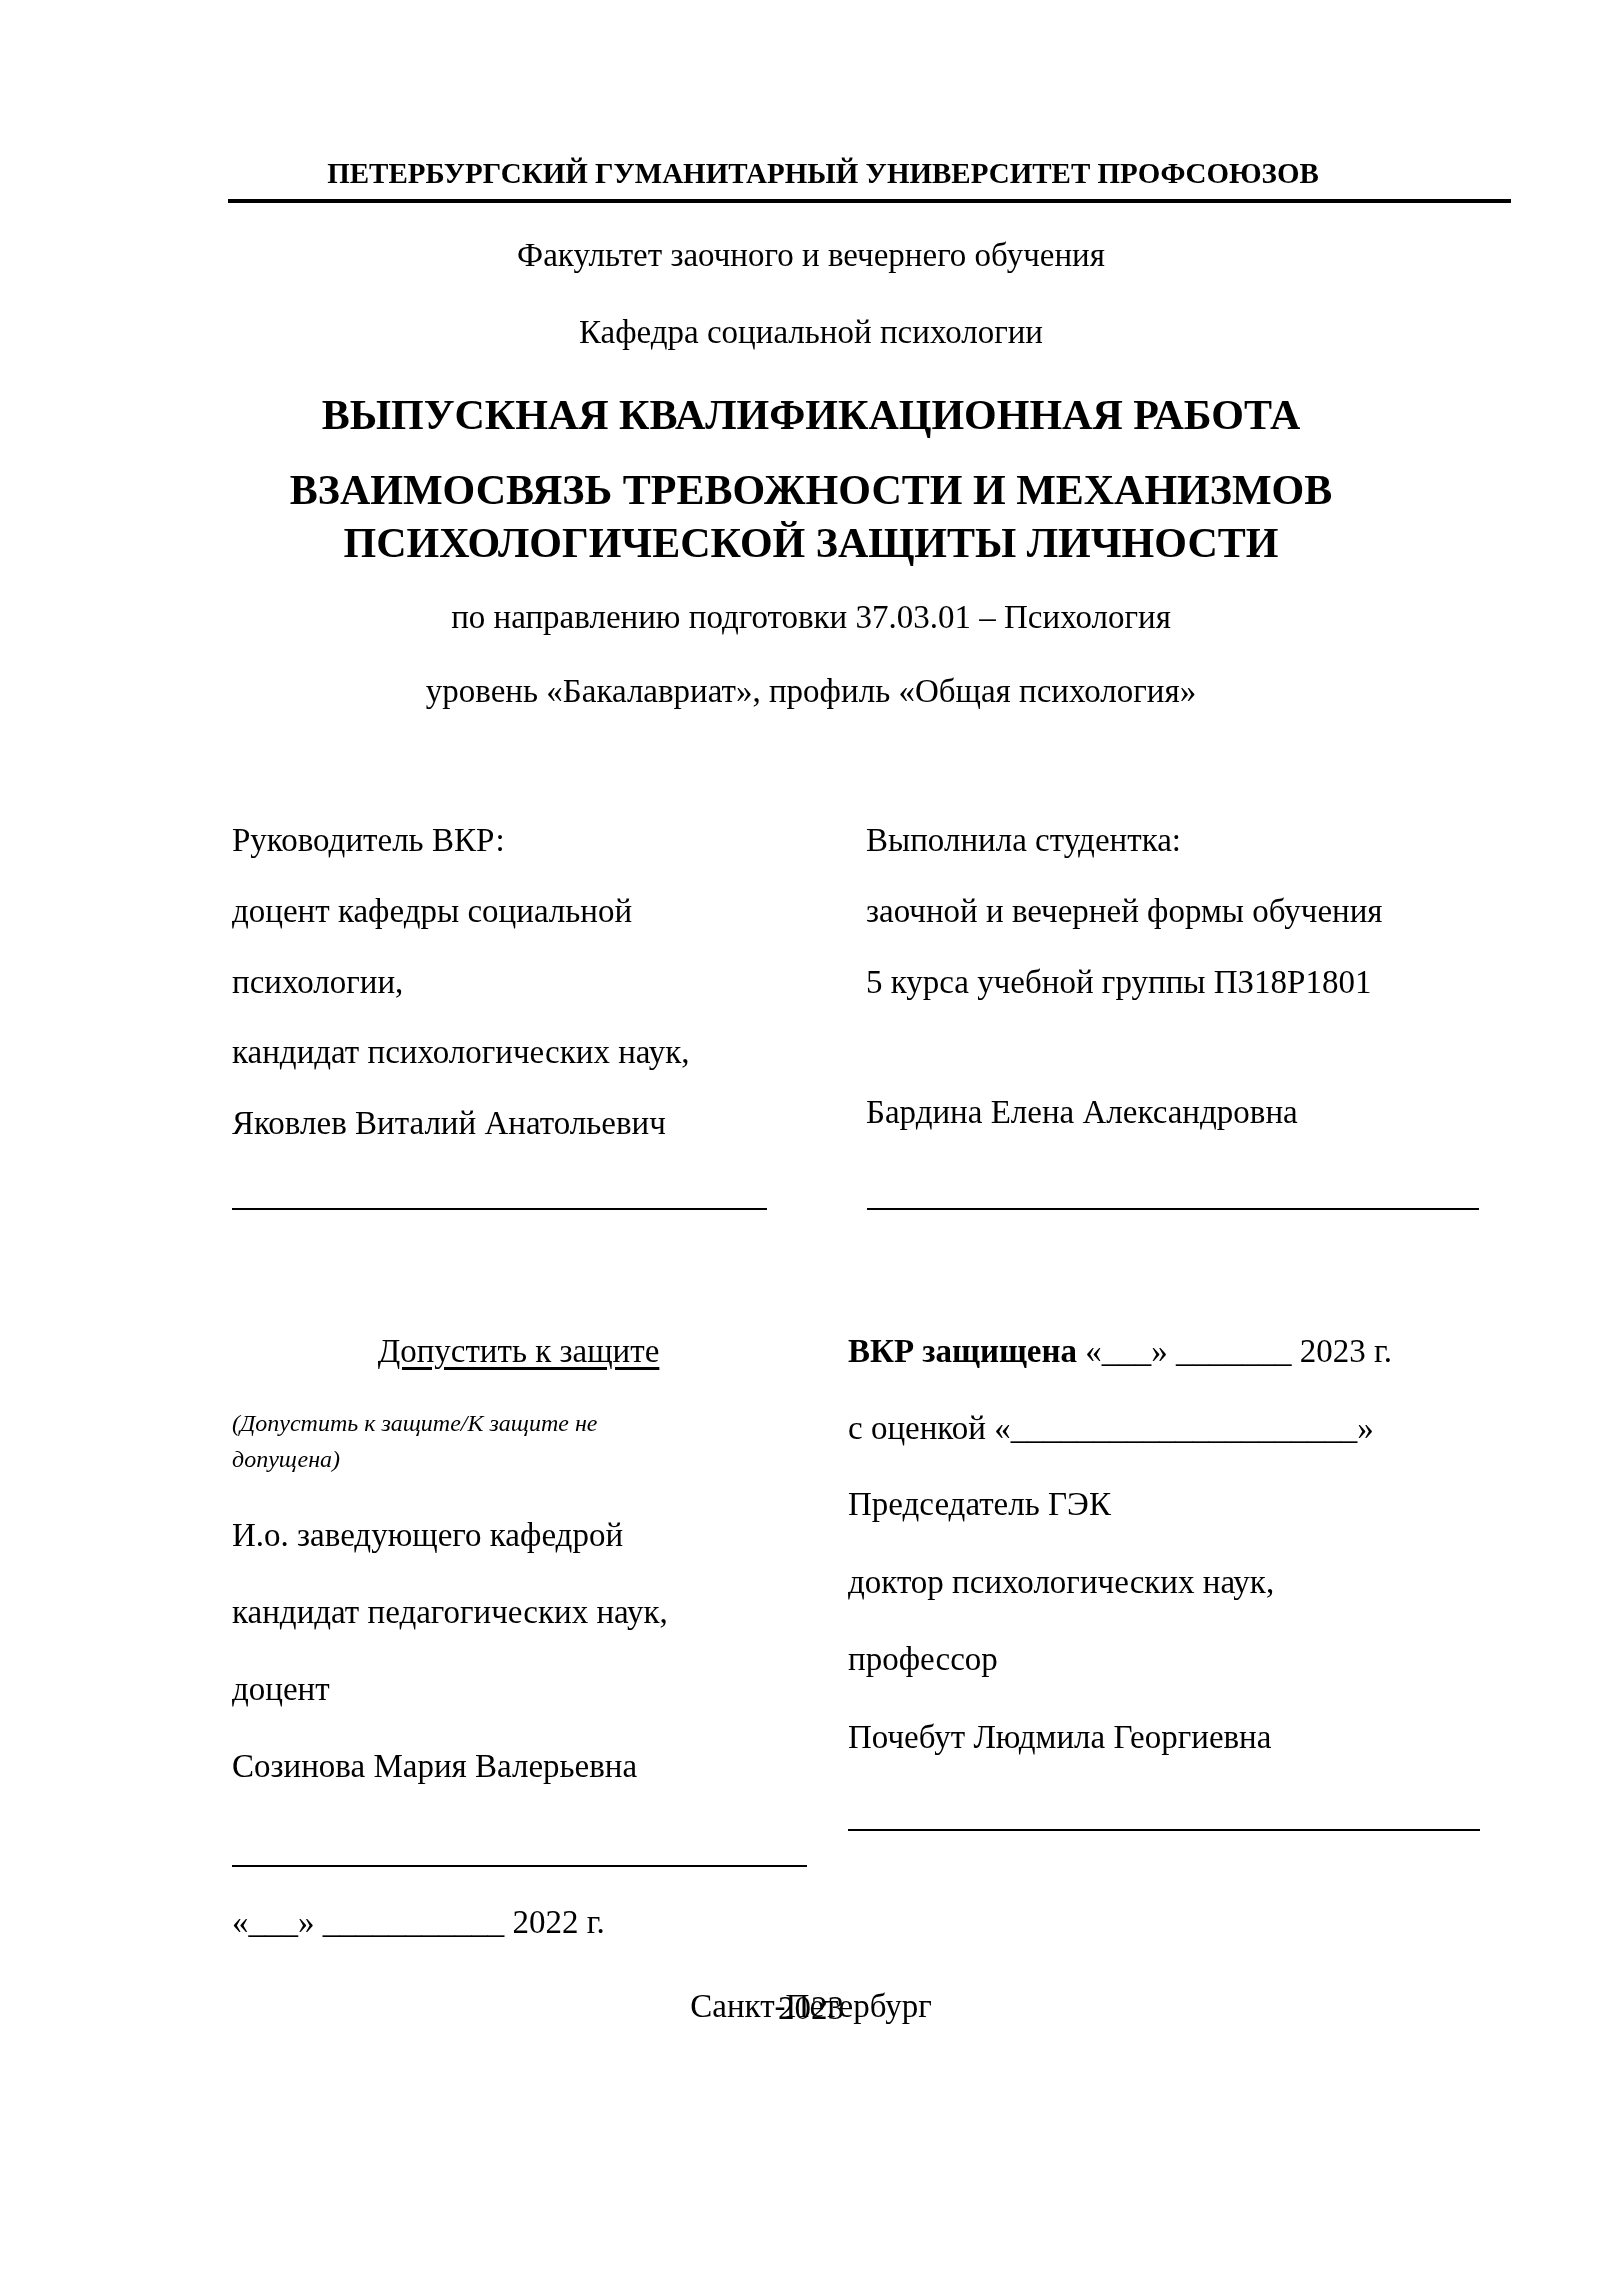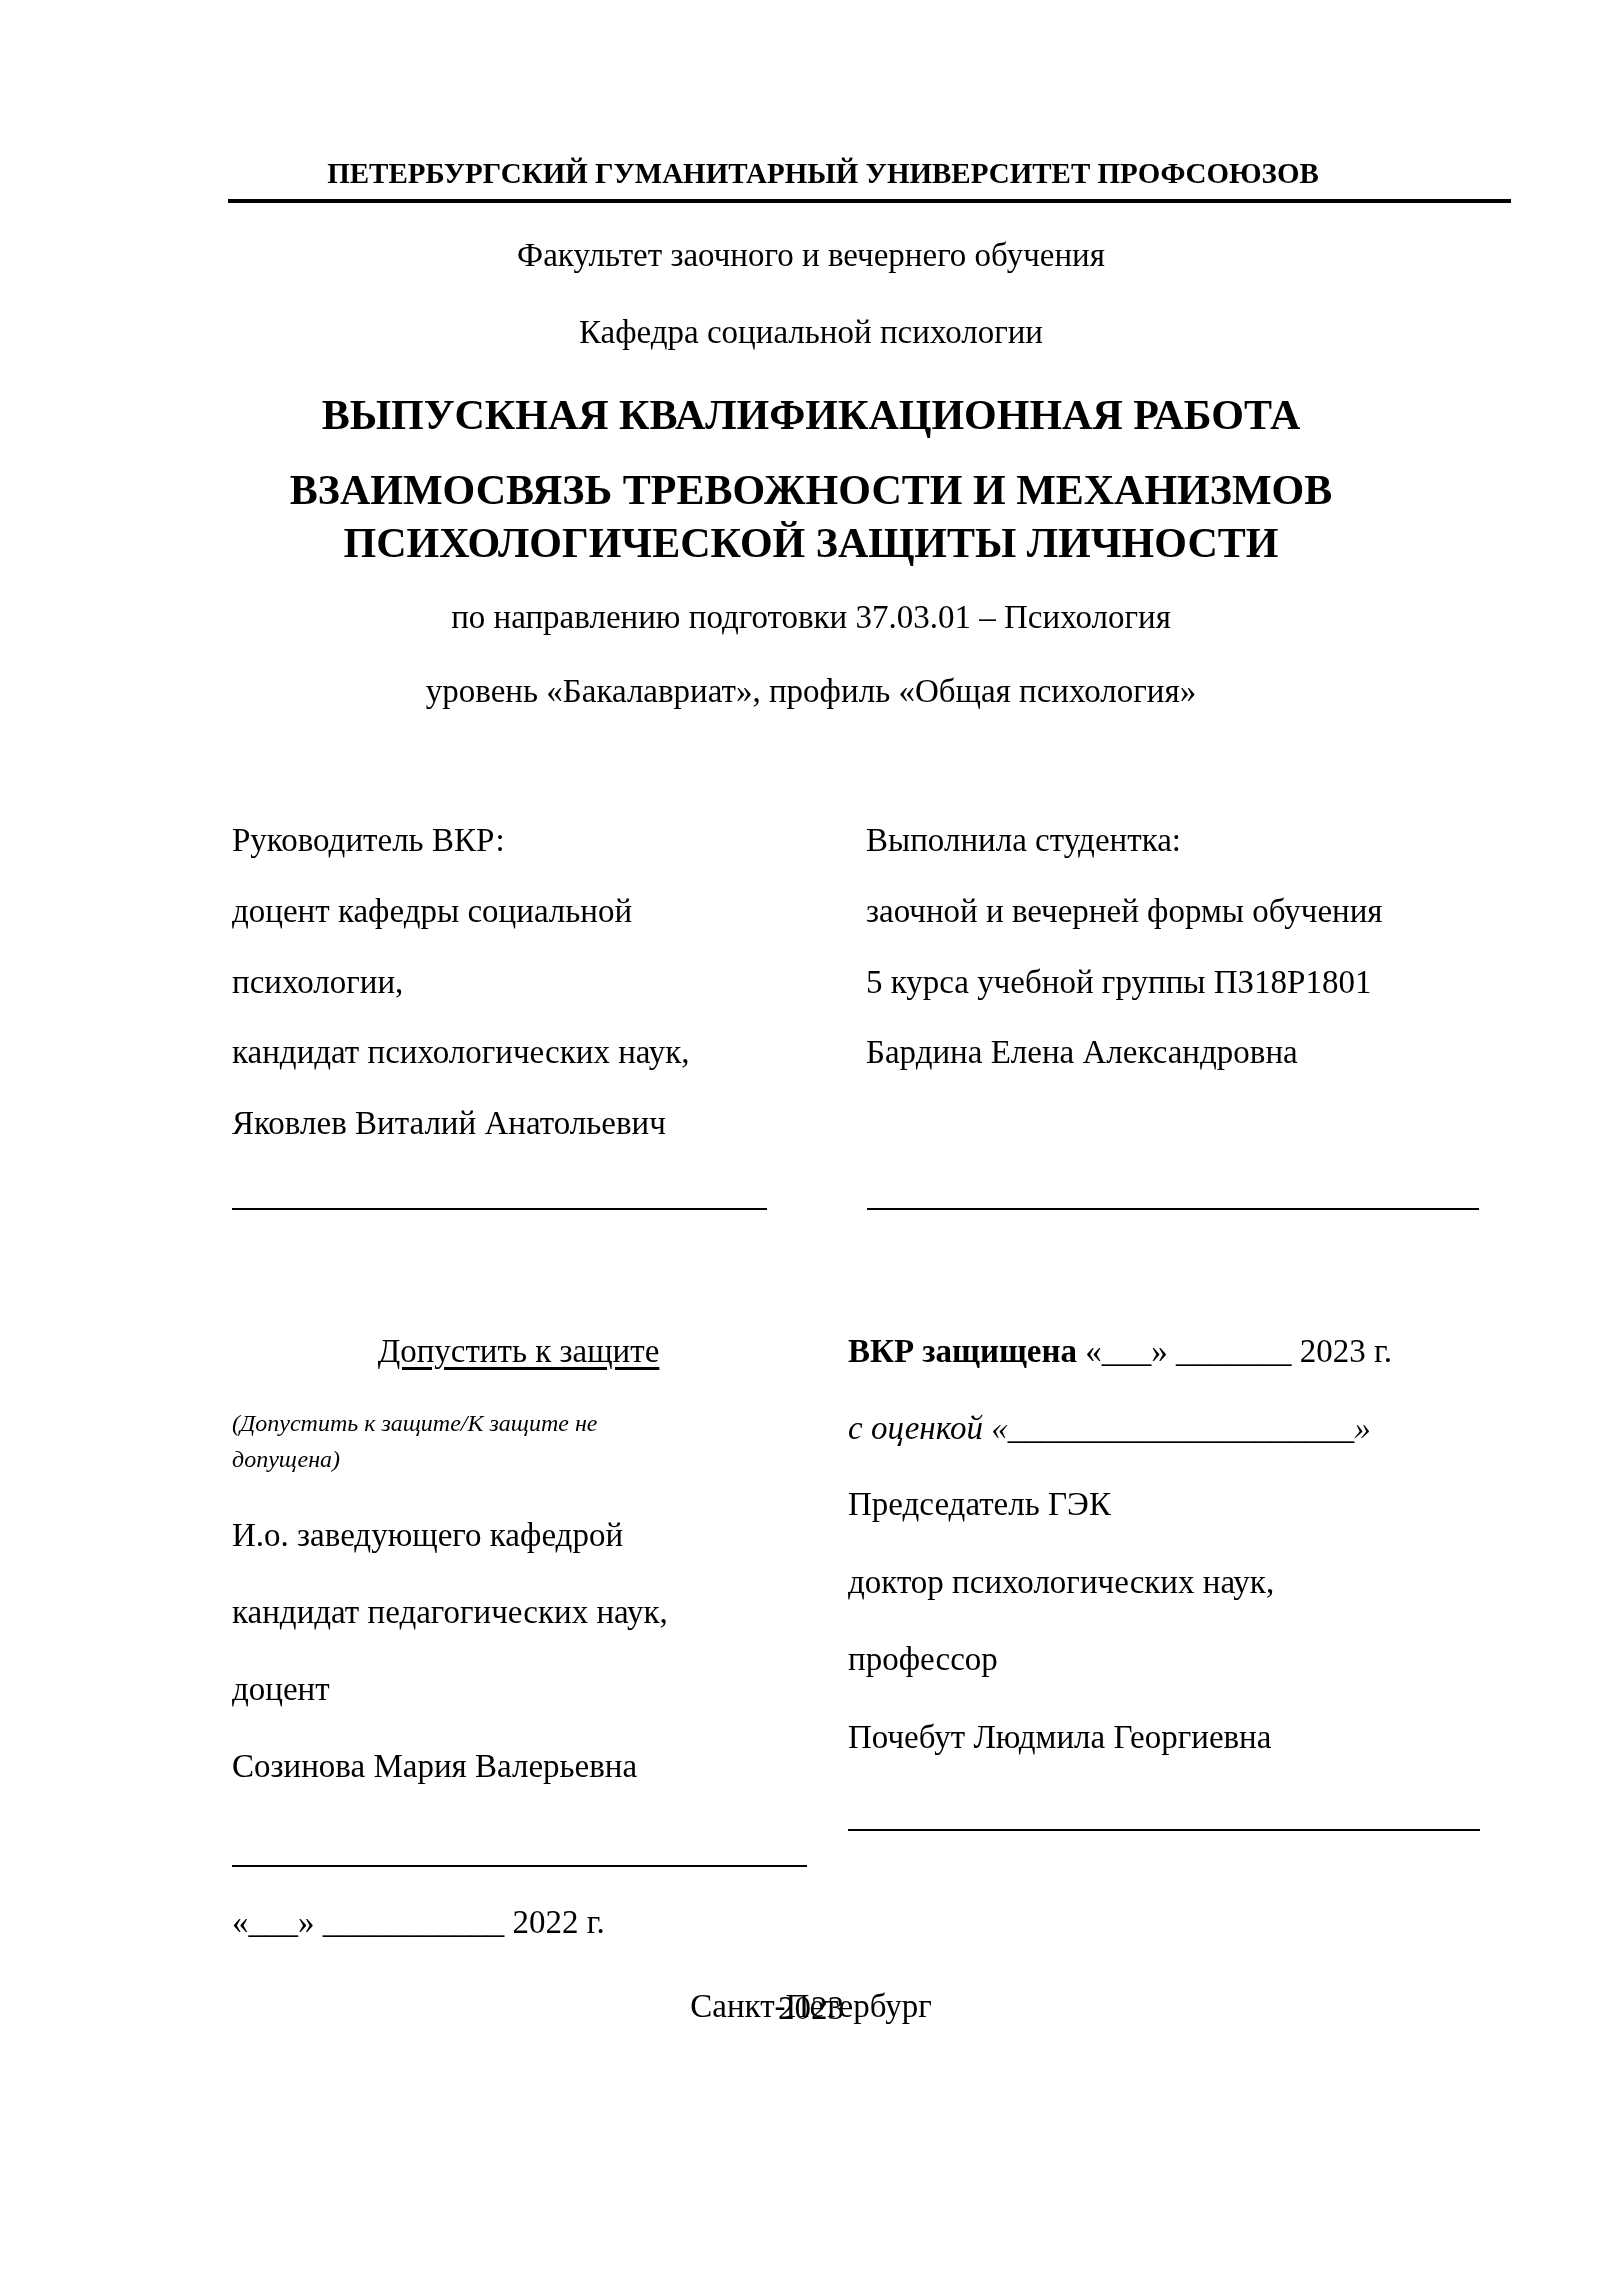--- a/index.html
+++ b/index.html
@@ -37,39 +37,39 @@
   <div class="abs col-text" style="left:232px; top:966px;">психологии,</div>
   <div class="abs col-text" style="left:232px; top:1036px;">кандидат психологических наук,</div>
   <div class="abs col-text" style="left:232px; top:1107px;">Яковлев Виталий Анатольевич</div>
   <div class="uline" style="left:232px; top:1208px; width:535px;"></div>
 </div>
 
 <div>
   <div class="abs col-text" style="left:866px; top:824px;">Выполнила студентка:</div>
   <div class="abs col-text" style="left:866px; top:895px;">заочной и вечерней формы обучения</div>
   <div class="abs col-text" style="left:866px; top:966px;">5 курса учебной группы ПЗ18Р1801</div>
-  <div class="abs col-text" style="left:866px; top:1036px;">Бардина Елена Александровна</div>
+  <div class="abs col-text" style="left:866px; top:1096px;">Бардина Елена Александровна</div>
   <div class="uline" style="left:867px; top:1208px; width:612px;"></div>
 </div>
 
 <div>
   <div class="abs col-text underlined" style="left:232px; width:573px; text-align:center; top:1335px;">Допустить к защите</div>
   <div class="abs italic-note" style="left:232px; top:1411px;">(Допустить к защите/К защите не</div>
   <div class="abs italic-note" style="left:232px; top:1447px;">допущена)</div>
   <div class="abs col-text" style="left:232px; top:1519px;">И.о. заведующего кафедрой</div>
   <div class="abs col-text" style="left:232px; top:1596px;">кандидат педагогических наук,</div>
   <div class="abs col-text" style="left:232px; top:1673px;">доцент</div>
   <div class="abs col-text" style="left:232px; top:1750px;">Созинова Мария Валерьевна</div>
   <div class="uline" style="left:232px; top:1865px; width:575px;"></div>
   <div class="abs col-text" style="left:232px; top:1906px;">«___» ___________ 2022 г.</div>
 </div>
 
 <div>
   <div class="abs col-text" style="left:848px; top:1335px;"><b>ВКР защищена</b><span> «___» _______ 2023 г.</span></div>
-  <div class="abs col-text" style="left:848px; top:1412px;font-style:italic;">с оценкой «_____________________»</div>
+  <div class="abs col-text" style="left:848px; top:1412px;">с оценкой «_____________________»</div>
   <div class="abs col-text" style="left:848px; top:1488px;">Председатель ГЭК</div>
   <div class="abs col-text" style="left:848px; top:1566px;">доктор психологических наук,</div>
   <div class="abs col-text" style="left:848px; top:1643px;">профессор</div>
   <div class="abs col-text" style="left:848px; top:1721px;">Почебут Людмила Георгиевна</div>
   <div class="uline" style="left:848px; top:1829px; width:632px;"></div>
 </div>
 
 <div class="abs center sub" style="top:1990px;">Санкт-Петербург</div>
 <div class="abs center sub" style="top:1944px;margin-top:48px;">2023</div>
 

